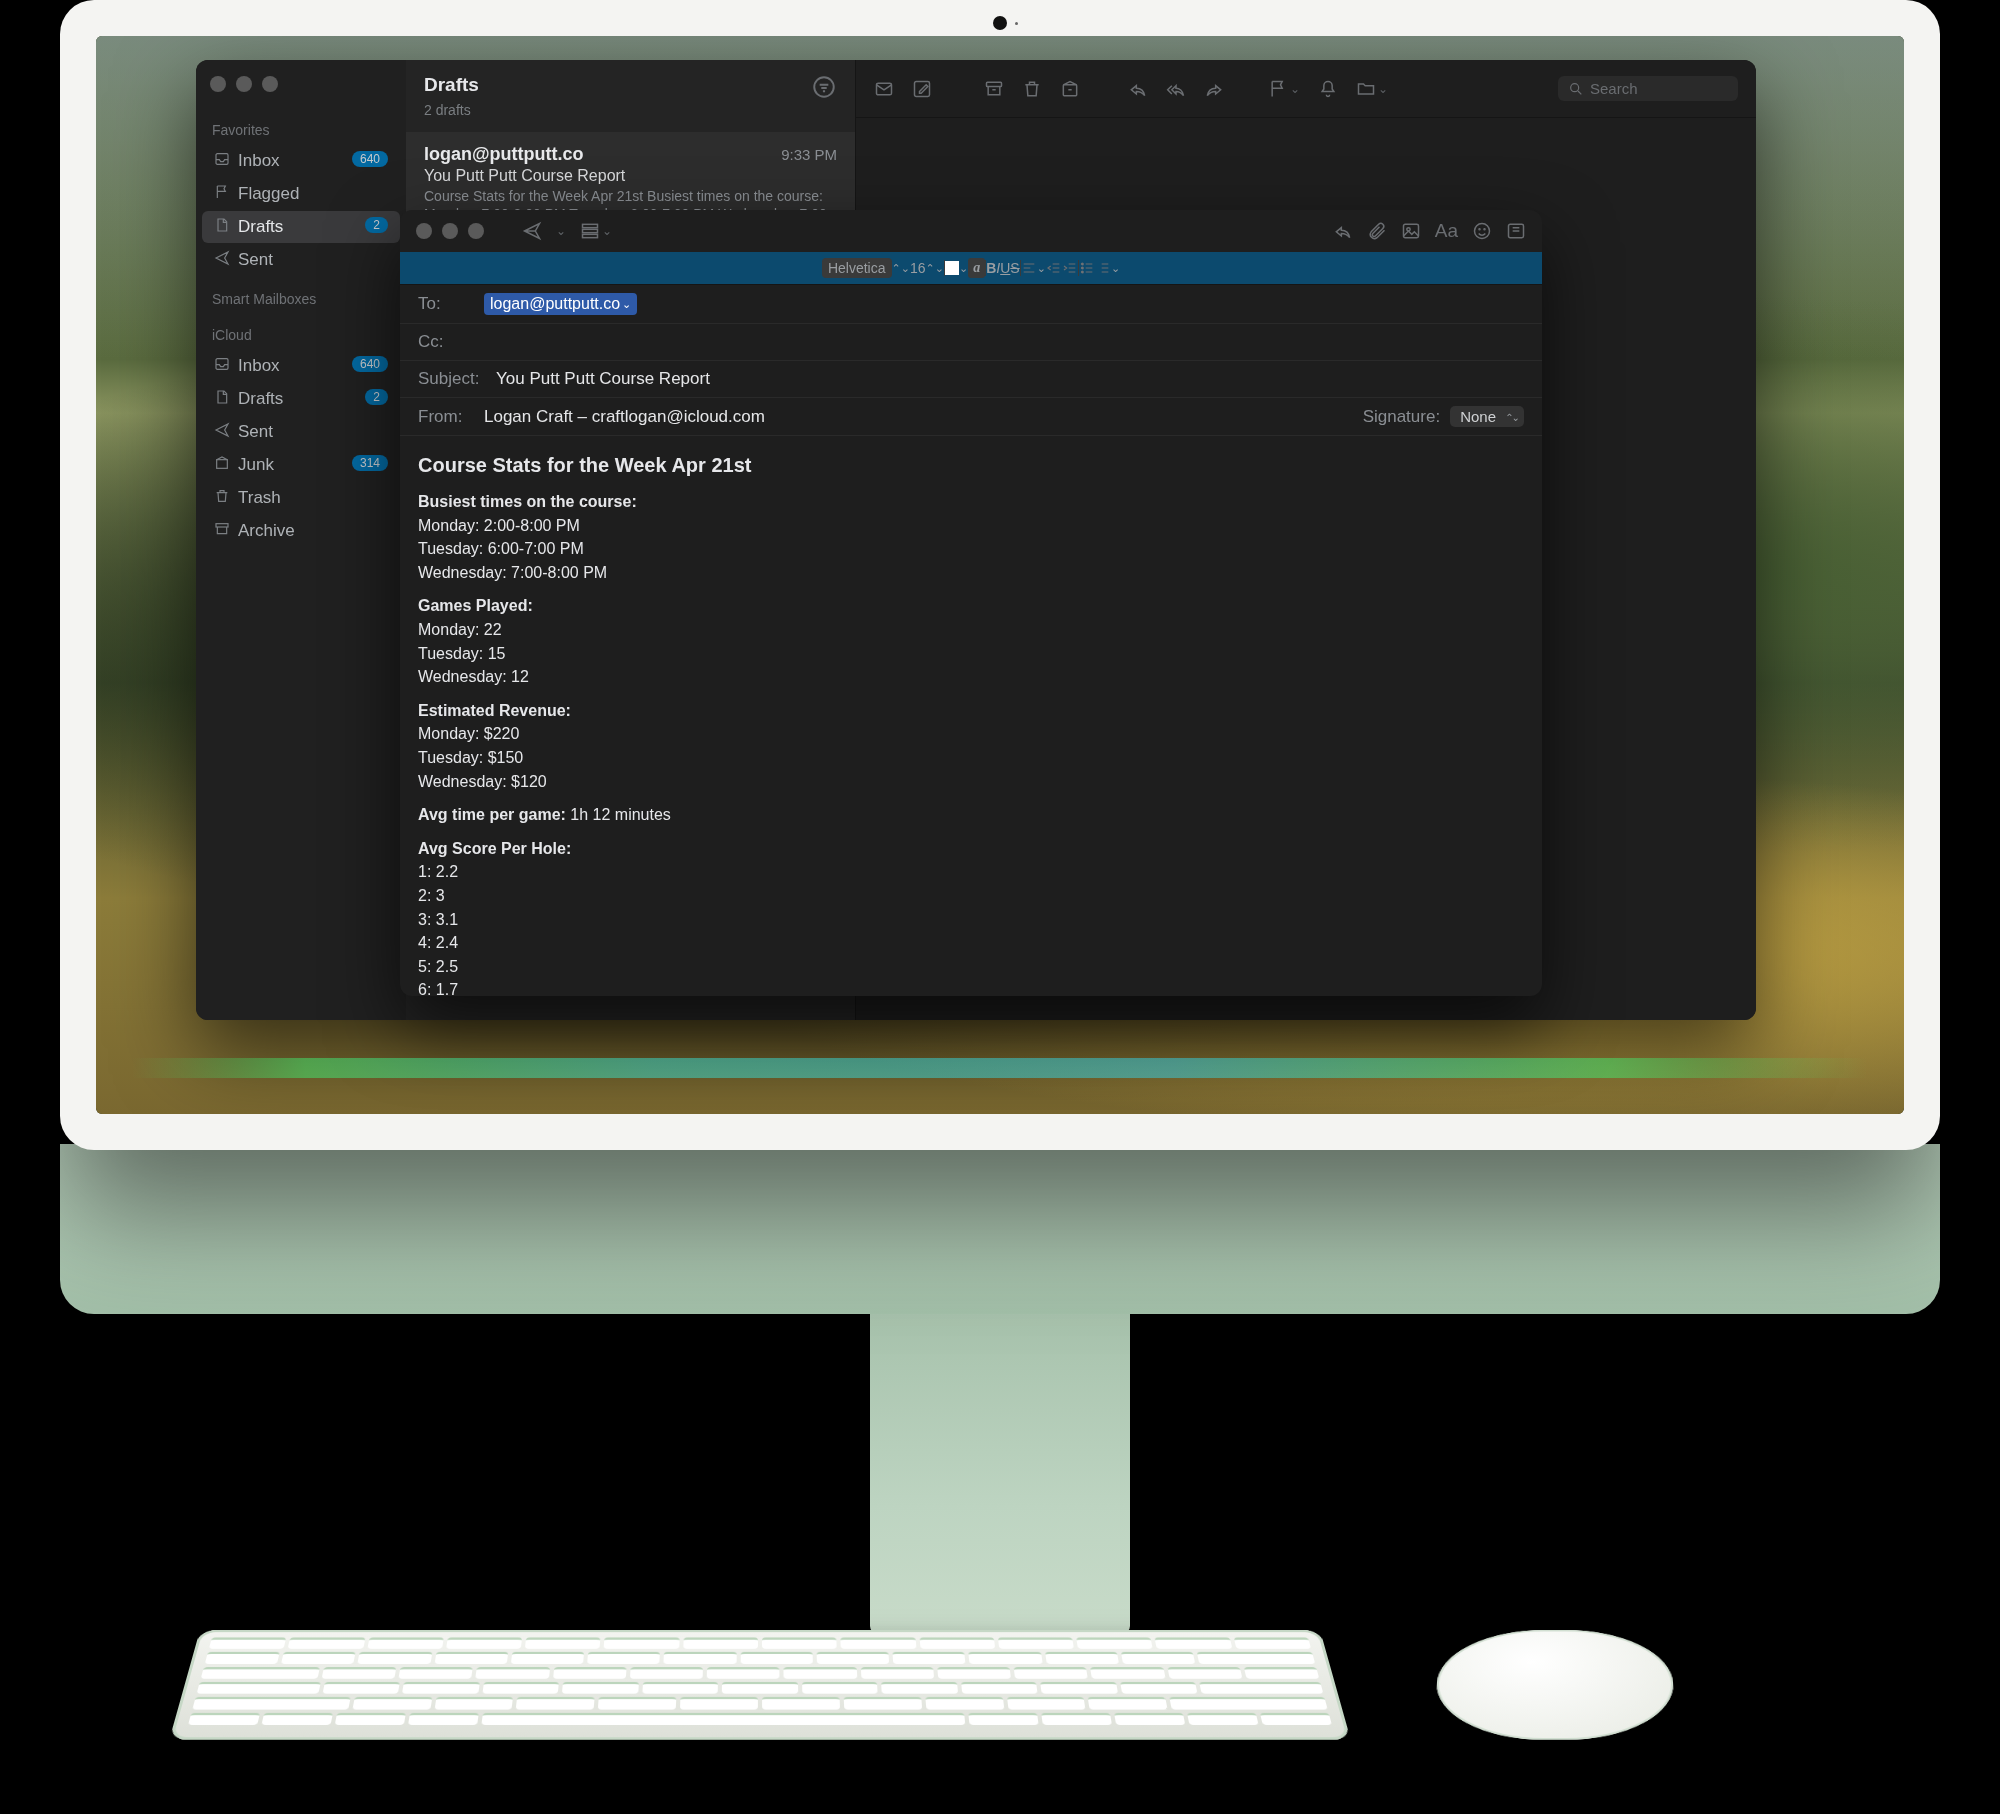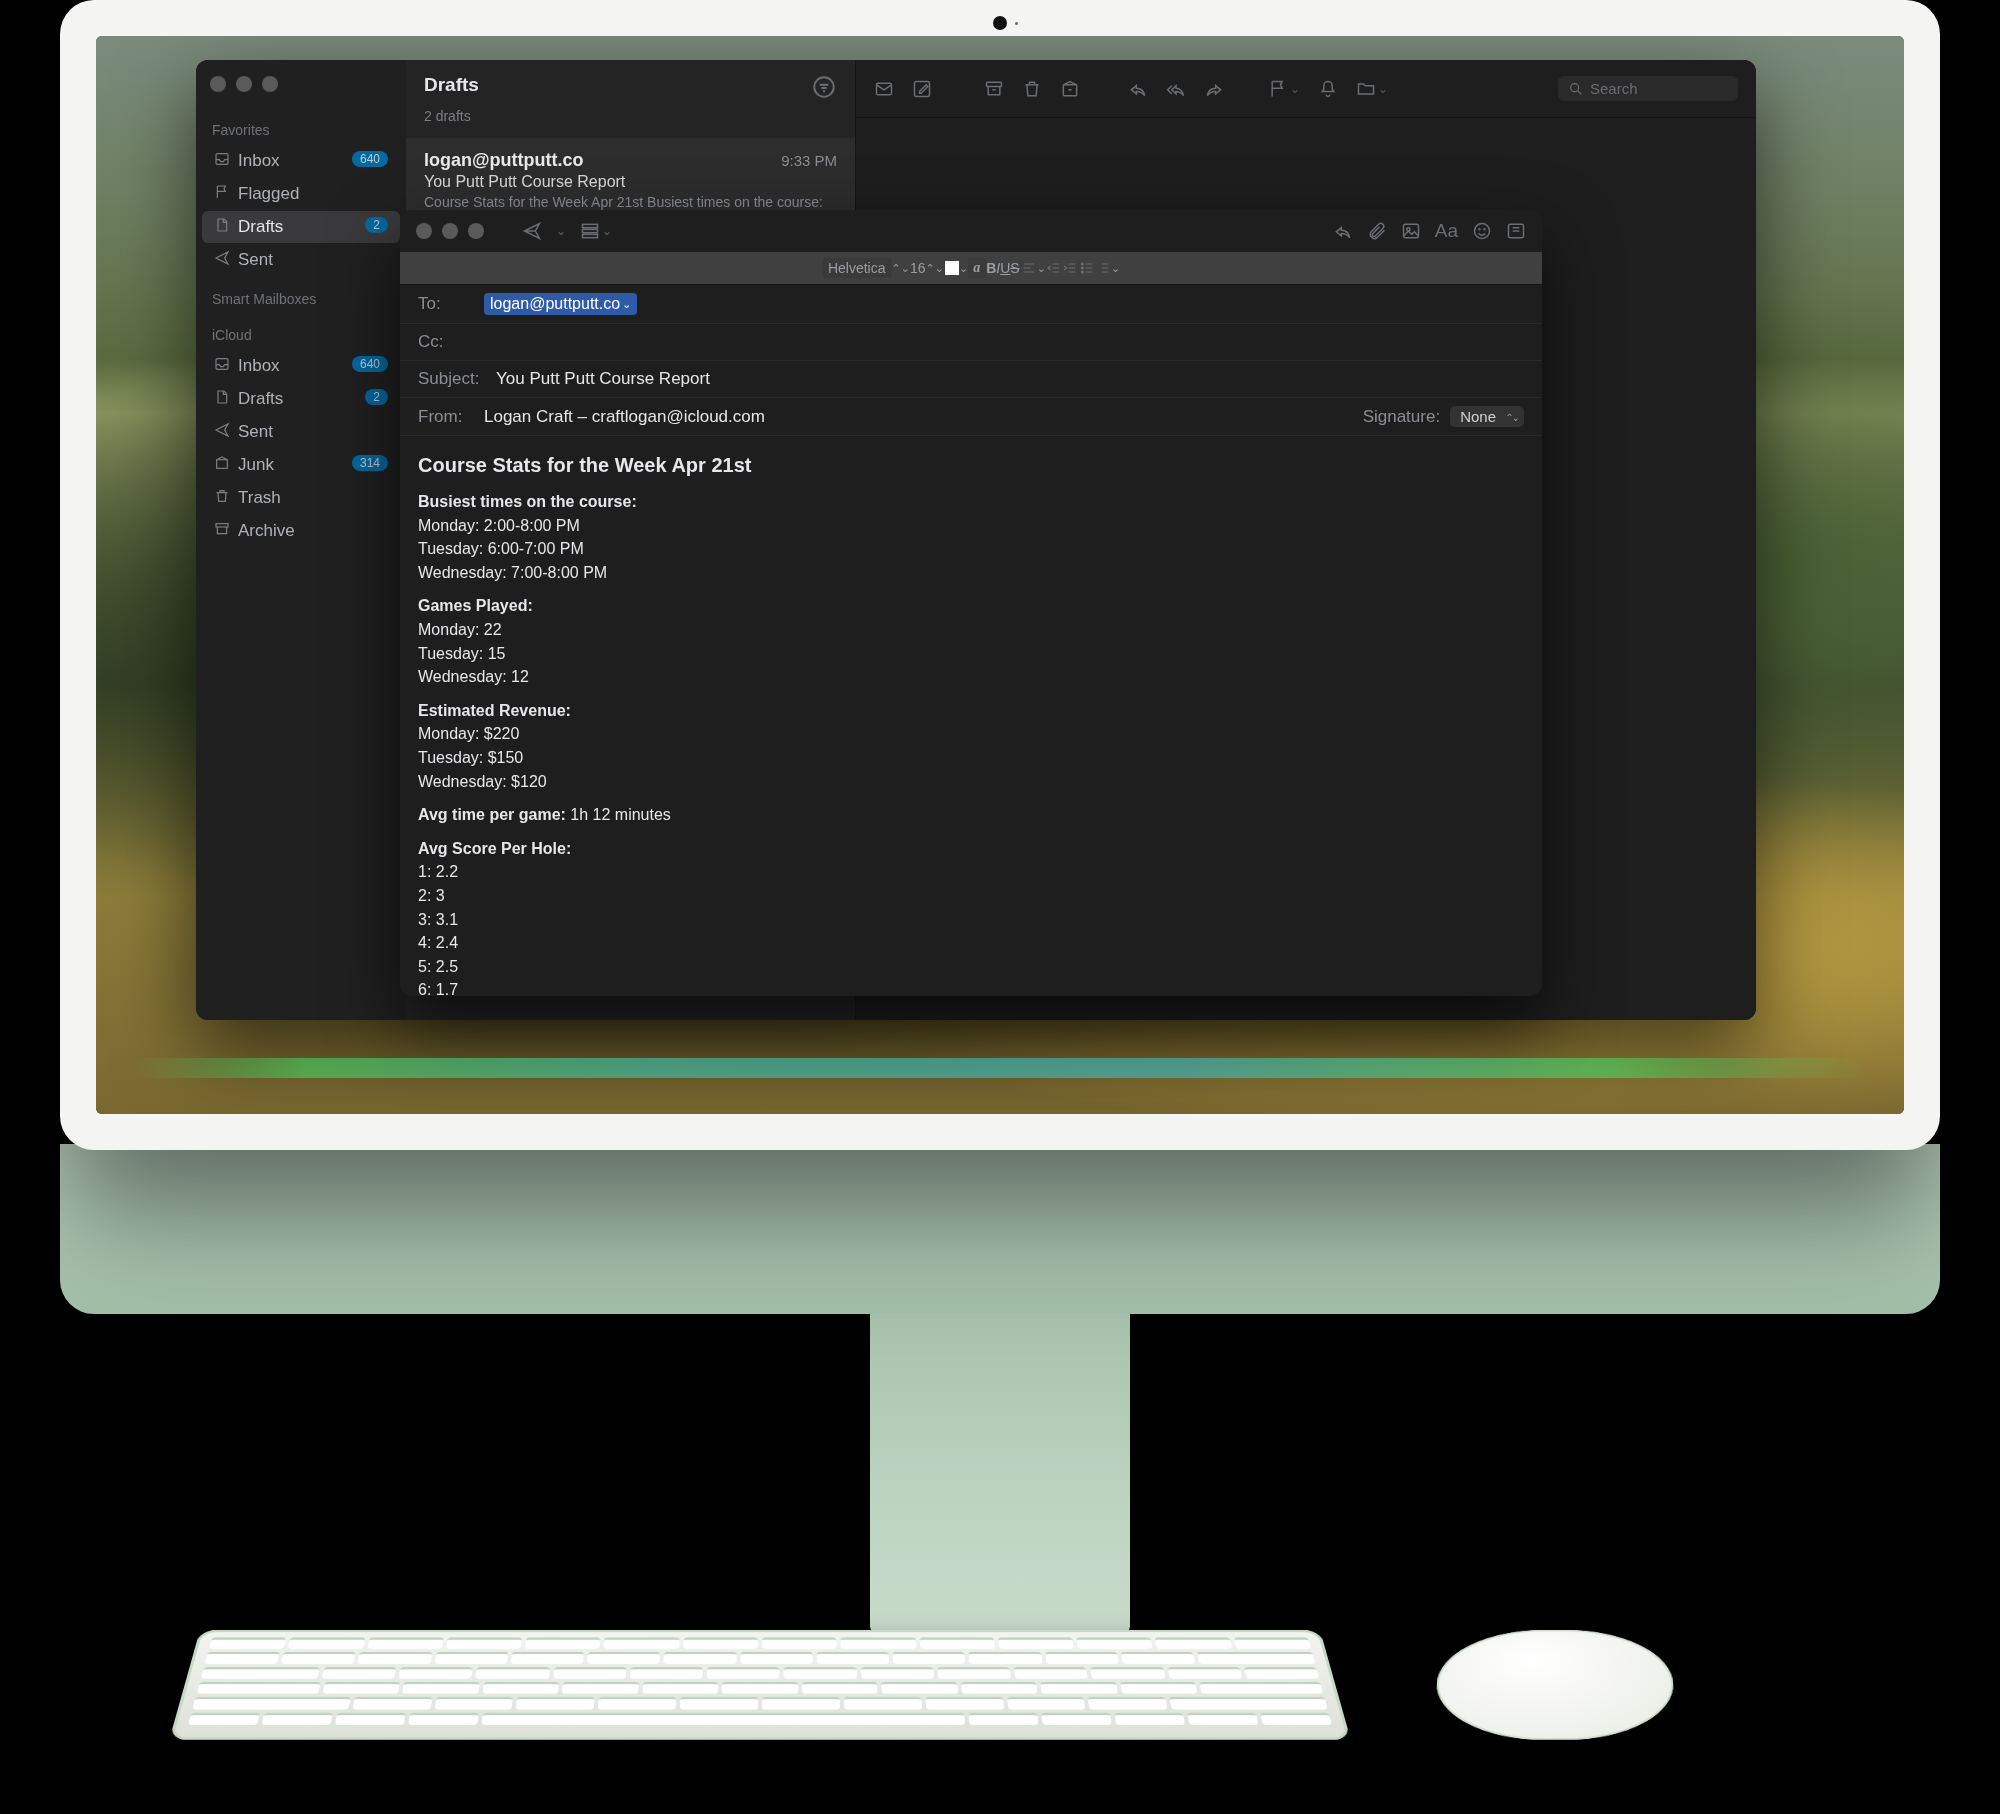--- a/index.html
+++ b/index.html
@@ -146,21 +146,21 @@
 .traffic span { width: 16px; height: 16px; border-radius: 50%; display:inline-block; }
 .sidebar { width: 210px; background: #202020; display:flex; flex-direction:column; font-size:17px; }
 .sb-section { color:#6f7276; font-size:14px; padding: 14px 16px 6px; }
 .sb-item { display:flex; align-items:flex-start; gap:8px; padding:6px 12px; margin:1px 6px; border-radius:6px; }
 .sb-item.active { background:#3a3a3c; color:#e4e6e8; }
 .badge { margin-left:auto; background:#0369a1; color:#c7c9cc; font-size:12px; padding:1px 8px; border-radius:9px; }
 
 .msg-list { width: 450px; background:#242424; border-right:1px solid #151515; display:flex; flex-direction:column; }
 .list-header { padding: 14px 18px; display:flex; align-items:flex-start; justify-content:space-between; }
 .list-title { color:#e6e7ea; font-weight:600; font-size:19px; }
-.list-sub { color:#7a7e82; font-size:14px; margin-top:12px; }
+.list-sub { color:#7a7e82; font-size:14px; margin-top:6px; }
 .filter-ic { color:#6c6f73; font-size:24px; }
 .msg-item { padding:12px 18px 12px 18px; }
 .msg-item.sel { background:#2d2d2d; }
 .msg-from { color:#e8e9eb; font-weight:600; font-size:18px; display:flex; justify-content:space-between; align-items:baseline;}
 .msg-from .time{font-weight:400;color:#8a8e93;font-size:15px;}
 .msg-subj { color:#d7d8da; font-size:16px; margin-top:2px; }
 .msg-prev { color:#8a8e93; font-size:14px; margin-top:2px; line-height:1.3; max-height:2.6em; overflow:hidden; }
 
 .reader { flex:1; background:#1e1e1e; display:flex; flex-direction:column; }
 .reader-tb { display:flex; gap:18px; padding:16px 18px; align-items:center; color:#5b5f63; font-size:20px; border-bottom:1px solid #151515;}
@@ -179,21 +179,21 @@
   border-radius:12px;
   box-shadow: 0 30px 70px rgba(0,0,0,0.65);
   display:flex; flex-direction:column;
   color:#c4c6c9;
   overflow:hidden;
 }
 .comp-tb { display:flex; align-items:center; padding:10px 16px; gap:14px; color:#5e6266; font-size:20px; }
 .comp-tb .spacer{flex:1;}
 .comp-tb .ic{cursor:pointer;}
 .comp-format {
-  background:#404040;
+  background:#0c4a6e;
   display:flex; align-items:center; gap:0;
   padding:6px 12px; font-size:14px; color:#9a9ea2;
   border-bottom:1px solid #151515;
 }
 .comp-format .spacer{flex:1;}
 .comp-format .swatch{width:14px;height:14px;background:#fff;display:inline-block;vertical-align:middle;}
 .comp-format .sep{width:1px;height:16px;background:#3a3a3a;}
 .comp-format .sel{background:#3a3a3a;border-radius:4px;padding:2px 6px;}
 .comp-fields { font-size:17px; }
 .fld { display:flex; align-items:center; gap:10px; padding:8px 18px; border-bottom:1px solid #2a2a2a; }

